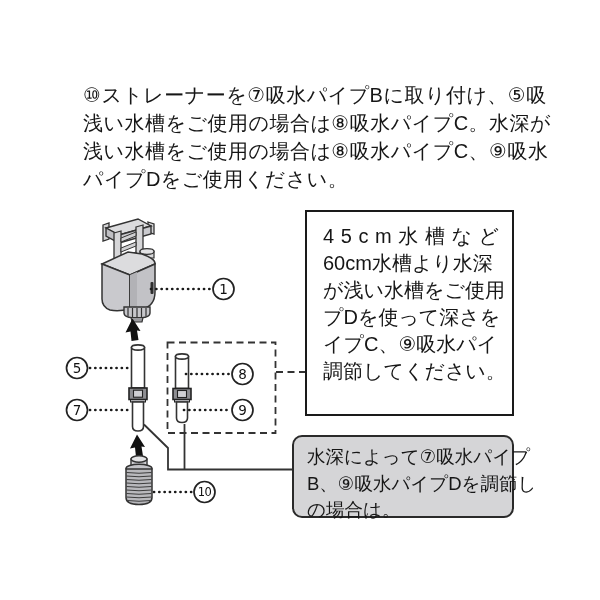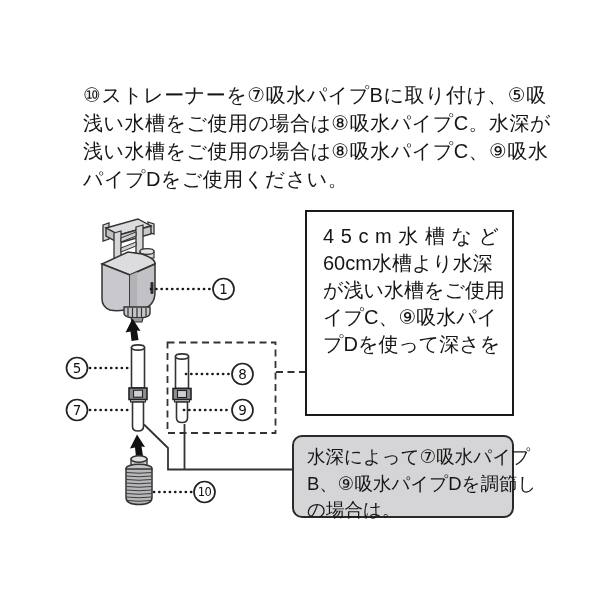--- a/index.html
+++ b/index.html
@@ -152,22 +152,23 @@
     <g>
       <circle cx="204.5" cy="492" r="10.5" fill="#fff" stroke="#222" stroke-width="1.7"></circle>
       <text x="204.5" y="496.2" font-size="11.5" letter-spacing="-0.5" text-anchor="middle">10</text>
     </g>
   </svg>
 
   <div class="note note-white">
     <div class="line">45cm水槽など</div>
     <div class="line">60cm水槽より水深</div>
     <div class="line">が浅い水槽をご使用</div>
+    <div class="line">プDを使って深さを</div>
     <div class="line">イプC、⑨吸水パイ</div>
-    <div class="line">プDを使って深さを</div>
+    <div class="line">調節してください。</div>
   </div>
 
   <div class="note note-gray">
     <div class="line">水深によって⑦吸水パイプ</div>
     <div class="line">B、⑨吸水パイプDを調節し</div>
     <div class="line">の場合は。</div>
   </div>
 
 </div>
 

